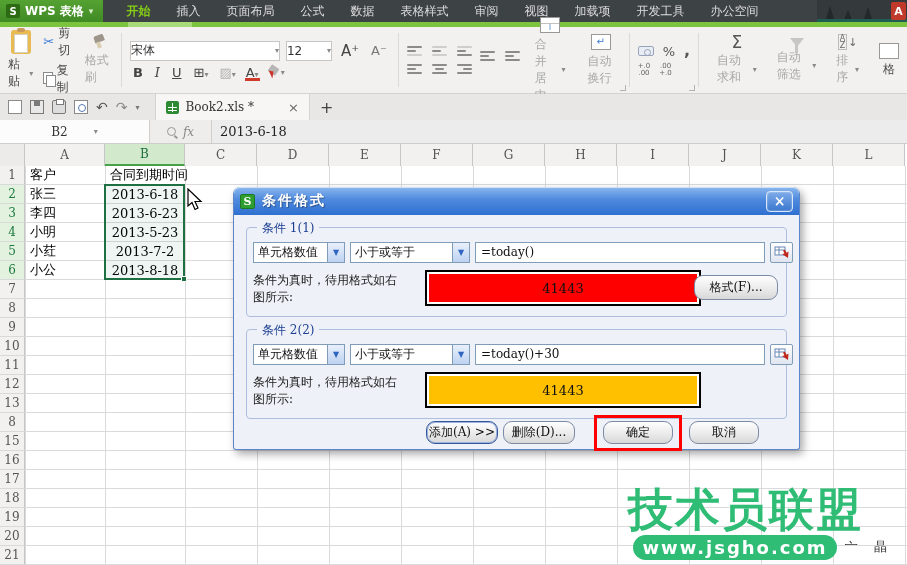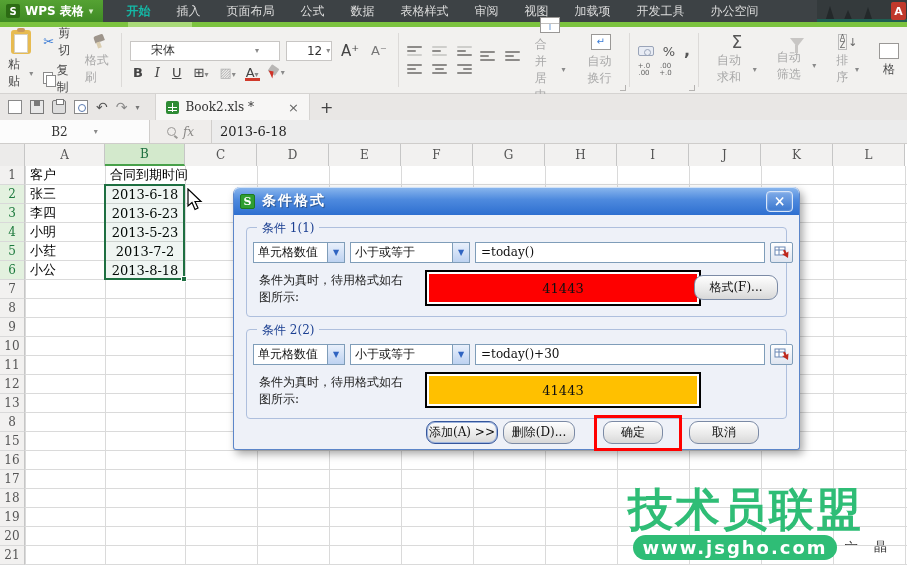--- a/index.html
+++ b/index.html
@@ -8,21 +8,21 @@
   #screen { position:relative; width:907px; height:565px; background:#fff; overflow:hidden; }
 
   
   #titlebar { position:absolute; left:0; top:0; width:907px; height:22px; background:#3d4245; display:flex; align-items:center; }
   #logo { height:22px; background:linear-gradient(#55a233,#3f8a24); display:flex; align-items:center; padding:0 10px 0 6px; gap:5px; }
   #logo .sbadge { width:14px; height:14px; background:#2c6b14; color:#fff; font-weight:bold; font-size:10px; display:flex; align-items:center; justify-content:center; border-radius:2px; }
   #logo .ltext { color:#fff; font-weight:bold; font-size:12px; white-space:nowrap; }
   #logo .caret { color:#d8eec8; font-size:9px; }
   #menu-tabs { display:flex; height:22px; margin-left:10px; }
   .mtab { color:#dcdcdc; font-size:12px; padding:0 13px; display:flex; align-items:center; white-space:nowrap; cursor:default; }
-  .mtab.active { color:#14b8a6; font-weight:bold; }
+  .mtab.active { color:#84cc16; font-weight:bold; }
   #deco { position:absolute; right:0; top:0; width:90px; height:22px; background:#343a3c; overflow:hidden; }
   #deco .tree { position:absolute; bottom:0; width:0; height:0; border-left:5px solid transparent; border-right:5px solid transparent; border-bottom:16px solid #23282a; }
   #deco .ground { position:absolute; bottom:0; left:0; right:0; height:3px; background:#1f5e52; }
   #corner-logo { position:absolute; right:1px; top:2px; width:15px; height:18px; background:#c0392b; color:#fff; font-size:11px; font-weight:bold; display:flex; align-items:center; justify-content:center; border-radius:2px; }
 
   #greenbar { position:absolute; left:0; top:22px; width:907px; height:5px; background:#7cc33f; }
   #greenbar .active-seg { position:absolute; left:128px; width:64px; height:5px; background:#a9da78; }
 
   
   #ribbon { position:absolute; left:0; top:27px; width:907px; height:67px; background:#f2f1ef; border-bottom:1px solid #d5d3d1; display:flex; align-items:stretch; }
@@ -43,21 +43,21 @@
   .copy-ic { position:relative; width:12px; height:13px; }
   .copy-ic::before { content:""; position:absolute; left:0; top:0; width:8px; height:10px; background:#fff; border:1px solid #8a8a8a; }
   .copy-ic::after { content:""; position:absolute; left:3px; top:3px; width:8px; height:10px; background:#fff; border:1px solid #8a8a8a; }
   .brush-ic { width:14px; height:14px; position:relative; opacity:.55; }
   .brush-ic::before { content:""; position:absolute; left:2px; top:0; width:10px; height:7px; background:#5a4a3a; border-radius:2px 2px 0 0; transform:rotate(-20deg); }
   .brush-ic::after { content:""; position:absolute; left:5px; top:7px; width:4px; height:6px; background:#c9b27e; transform:rotate(-20deg); }
 
   
   .font-grid { display:flex; flex-direction:column; gap:4px; }
   .font-row { display:flex; align-items:center; gap:6px; }
-  .combo { background:#fff; border:1px solid #c8c6c4; height:20px; display:flex; align-items:center; justify-content:space-between; font-size:12px; color:#333; padding:0 20px; }
+  .combo { background:#fff; border:1px solid #c8c6c4; height:20px; display:flex; align-items:center; justify-content:space-between; font-size:12px; color:#333; padding:0 0; }
   .combo .caret-s { margin-left:4px; }
   #font-name-combo { width:150px; }
   #font-size-combo { width:46px; }
   .fmt-btn { font-size:13px; color:#444; padding:0 3px; }
   .fmt-btn.b { font-weight:bold; }
   .fmt-btn.i { font-style:italic; font-family:"DejaVu Serif",serif; }
   .fmt-btn.u { text-decoration:underline; }
   .acolor { position:relative; font-size:13px; color:#444; padding:0 2px; }
   .acolor .bar { position:absolute; left:1px; right:1px; bottom:-1px; height:3px; background:#d03a2b; }
   .acolor.grayed { color:#b0b0b0; }
@@ -159,30 +159,30 @@
   .cond-group .legend { position:absolute; left:10px; top:-8px; background:#eef1f8; padding:0 5px; font-size:12px; color:#1b3f91; }
   #cond1 { top:40px; } #cond2 { top:142px; }
   .cond-row1 { position:absolute; left:6px; top:13px; height:22px; display:flex; gap:5px; align-items:center; }
   .xcombo { height:21px; background:#fff; border:1px solid #7f9db9; display:flex; align-items:center; font-size:12px; color:#111; }
   .xcombo .txt { padding:0 4px; flex:1; white-space:nowrap; }
   .xcombo .arrow { width:17px; height:100%; border-left:1px solid #7f9db9; background:linear-gradient(#e9f0fb,#bdd2f1); color:#2f64c1; font-size:8px; display:flex; align-items:center; justify-content:center; }
   .xcombo.w1 { width:92px; } .xcombo.w2 { width:120px; }
   .xinput { width:290px; height:21px; background:#fff; border:1px solid #7f9db9; font-size:12px; color:#111; display:flex; align-items:center; padding:0 5px; }
   .picker-btn { width:23px; height:21px; border:1px solid #7f9db9; border-radius:2px; background:linear-gradient(#fff,#dfe5f0); display:flex; align-items:center; justify-content:center; }
   .cond-row2 { position:absolute; left:6px; top:42px; right:6px; height:40px; }
-  .cond-lbl { position:absolute; left:0; top:2px; width:172px; font-size:12px; color:#222; line-height:17px;margin-left:6px; }
+  .cond-lbl { position:absolute; left:0; top:2px; width:172px; font-size:12px; color:#222; line-height:17px; }
   .preview-box { position:absolute; left:172px; top:0; width:276px; height:36px; border:2px solid #000; background:#fff; padding:2px; }
   .preview-fill { width:100%; height:100%; display:flex; align-items:center; justify-content:center; font-size:13px; color:#111; }
   .xp-btn { border:1px solid #7b8aa5; border-radius:9px; background:linear-gradient(#fefefe,#e9e9e9 60%,#d8d8d8); font-size:12px; color:#111; display:flex; align-items:center; justify-content:center; font-family:"DejaVu Serif",serif; }
   .fmt-button { position:absolute; right:2px; top:5px; width:84px; height:25px; }
   #dlg-buttons .xp-btn { position:absolute; height:23px; top:0; }
   #dlg-buttons { position:absolute; left:0; right:0; top:234px; height:30px; }
   #btn-add { left:192px; width:72px; border-color:#35569c; box-shadow:0 0 0 1px #9db4dd inset; }
   #btn-del { left:269px; width:72px; }
-  #btn-ok { left:369px; width:60px; }
+  #btn-ok { left:369px; width:70px; }
   #btn-cancel { left:455px; width:70px; }
   #ok-annotation { position:absolute; left:360px; top:-6px; width:88px; height:36px; border:3px solid #f00; z-index:5; }
 
   
   #watermark { position:absolute; right:44px; top:485px; z-index:50; text-align:left; }
   #wm-title { font-size:45px; font-weight:bold; color:#2fbd76; letter-spacing:2px; line-height:50px; }
   #wm-pill { margin-top:0px; width:204px; height:25px; background:#2fbd76; border-radius:13px; color:#fff; font-weight:bold; font-size:18px; letter-spacing:2px; display:flex; align-items:center; justify-content:center; margin-left:5px; }
   #wm-frag { position:absolute; right:14px; top:538px; z-index:50; font-size:13px; color:#333; letter-spacing:6px;margin-left:36px; }
 </style>
 </head>

